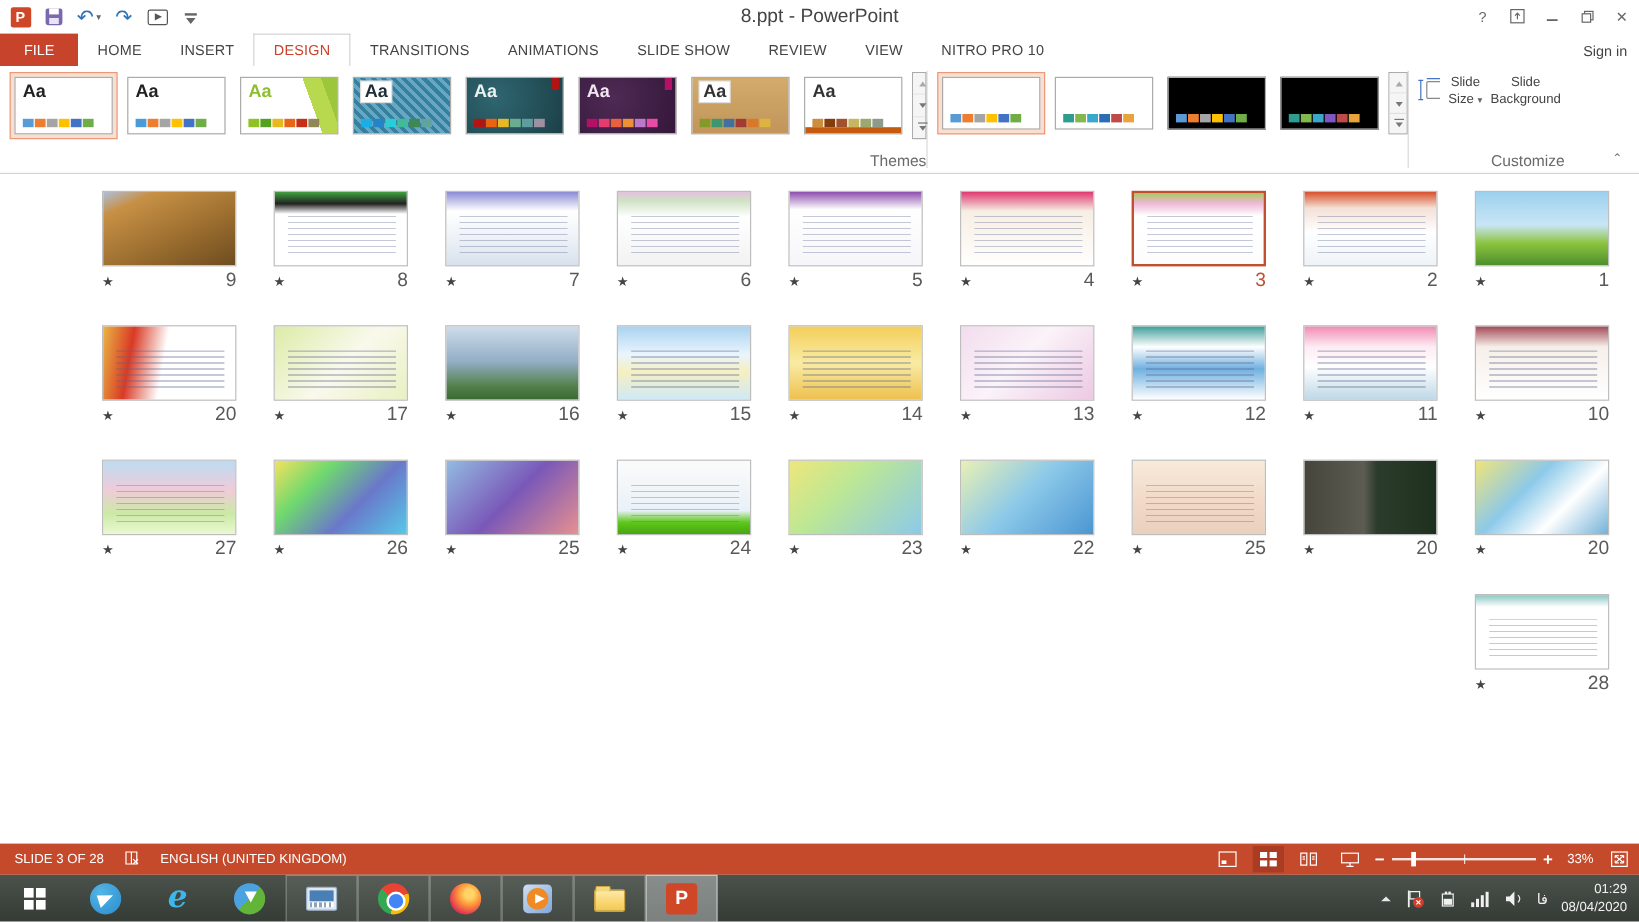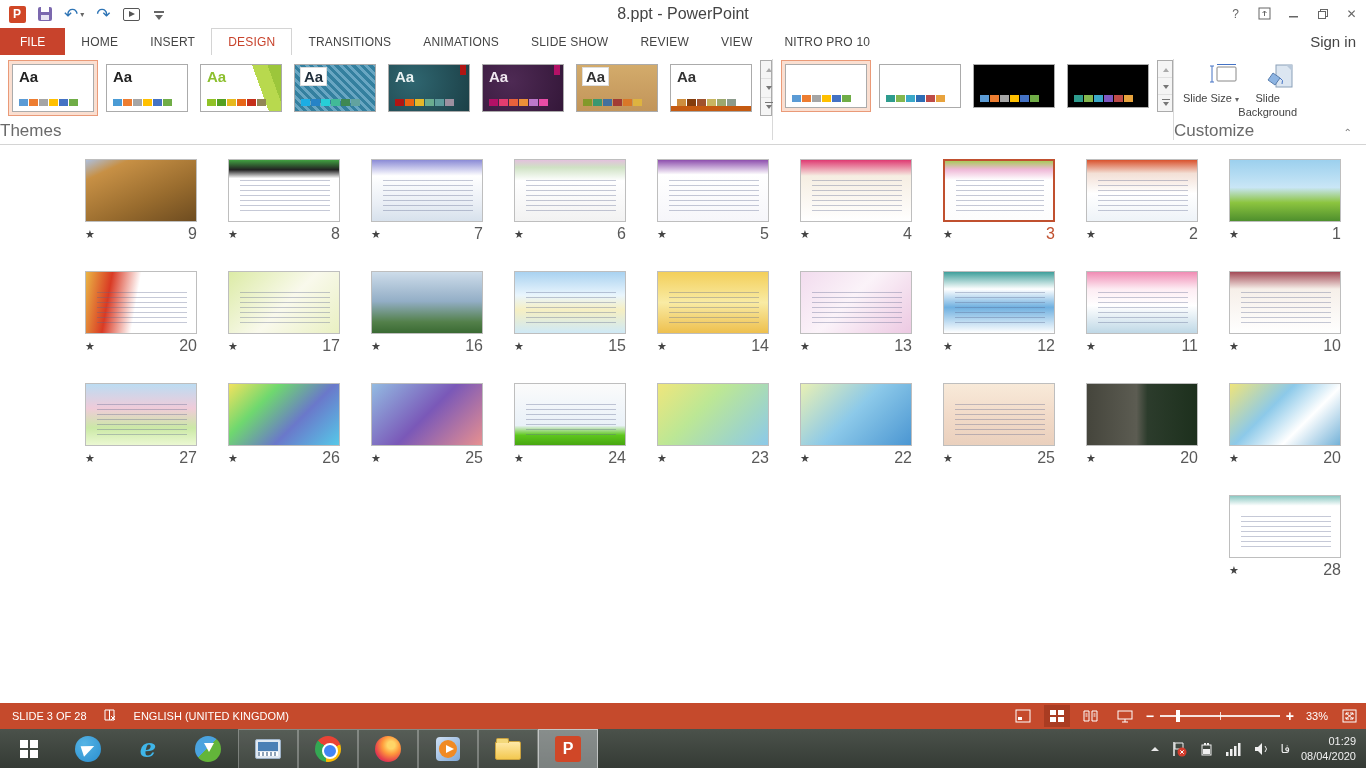--- a/index.html
+++ b/index.html
@@ -24,46 +24,46 @@
   .title-text{position:absolute;left:0;right:0;text-align:center;font-size:16px;color:#444}
   .winbtns{position:absolute;right:0;top:0;display:flex}
   .wbtn{width:29px;height:27px;display:flex;align-items:center;justify-content:center;color:#666;font-size:12px}
   .wbtn svg{display:block}
   
   .tabrow{height:27px;background:#fff;display:flex;align-items:flex-end;position:relative}
   .file-tab{background:#C8432C;color:#fff;font-size:12px;padding:6px 20px;height:100%;display:flex;align-items:center;margin-left:0}
   .tabs{display:flex;height:100%}
   .tab{font-size:12px;color:#444;padding:0 16px;display:flex;align-items:center;height:100%;letter-spacing:.2px}
   .tab.active{color:#C8432C;background:#fff;border:1px solid #D4D4D4;border-bottom:none}
-  .signin{position:absolute;right:10px;bottom:5px;font-size:15px;color:#444}
+  .signin{position:absolute;right:10px;bottom:5px;font-size:12px;color:#444}
   
   .ribbon{height:90px;background:#fff;border-bottom:1px solid #D4D4D4;display:flex;position:relative}
   .rgroup{position:relative;height:100%;padding-top:5px}
-  .rgroup .glabel{position:absolute;bottom:3px;left:0;right:0;text-align:left;font-size:17px;color:#6a6a6a}
+  .rgroup .glabel{position:absolute;bottom:3px;left:0;right:0;text-align:right;font-size:13px;color:#6a6a6a}
   .gsep{width:1px;background:#D9D9D9;margin:4px 0 4px 0}
   .gallery{display:flex;gap:4px;padding-left:8px}
   
   .theme,.variant{padding:3px;border:1px solid transparent;border-radius:0;cursor:default}
   .theme.sel,.variant.sel{background:#FADFD1;border-color:#EA9A78}
   .thinner{width:82px;height:48px;border:1px solid #ABABAB;background:#fff;position:relative;overflow:hidden}
   .vinner{width:82px;height:44px;border:1px solid #ABABAB;background:#fff;position:relative;overflow:hidden}
   .aa{position:absolute;left:6px;top:3px;font-size:15px;font-weight:bold;letter-spacing:0}
   .aa.chip{background:#fff;padding:0 3px;box-shadow:0 0 0 1px #ddd}
   .sw{position:absolute;left:6px;bottom:5px;display:flex;gap:1px}
   .sw i{display:block;width:9px;height:7px}
   .badge{position:absolute;right:3px;top:0;width:6px;height:10px}
   .bar{position:absolute;left:0;right:0;bottom:0;height:5px}
   .gscroll{display:flex;flex-direction:column;margin-left:4px;width:17px;border:1px solid #ABABAB}
   .gs{flex:1;background:#F5F5F5;border-bottom:1px solid #E1E1E1;position:relative}
   .gs:last-child{border-bottom:none}
   .gs::after{content:"";position:absolute;left:5px;top:7px;border-left:3px solid transparent;border-right:3px solid transparent;border-top:4px solid #777}
   .gs.up::after{border-top:none;border-bottom:4px solid #aaa}
   .gs.more::before{content:"";position:absolute;left:4px;top:4px;width:8px;height:1px;background:#777}
   
-  .bigbtn{width:58px;display:flex;flex-direction:column;align-items:flex-end;padding-top:3px;gap:3px}
+  .bigbtn{width:58px;display:flex;flex-direction:row;align-items:center;padding-top:3px;gap:3px}
   .bigbtn .blabel{font-size:11px;color:#444;text-align:center;line-height:1.25}
   .bigbtn .blabel .dd{font-size:8px;color:#666}
   .collapse{position:absolute;right:14px;bottom:6px;color:#777;font-size:10px}
   
   .sorter{height:558px;background:#fff;overflow:hidden}
   .grid{display:grid;grid-template-columns:repeat(9,143px);grid-auto-rows:112px;padding:14px 0 0 79px}
   .cell{padding-left:6px}
   .thumb{width:112px;height:63px;border:1px solid #BEBEBE;background:#fff;position:relative}
   .thumb.sel{border:2px solid #C0502F}
   .thumb .lines{position:absolute;left:10%;right:8%;top:32%;bottom:12%;background:repeating-linear-gradient(180deg,rgba(90,100,140,.35) 0 1px,transparent 1px 5px)}

